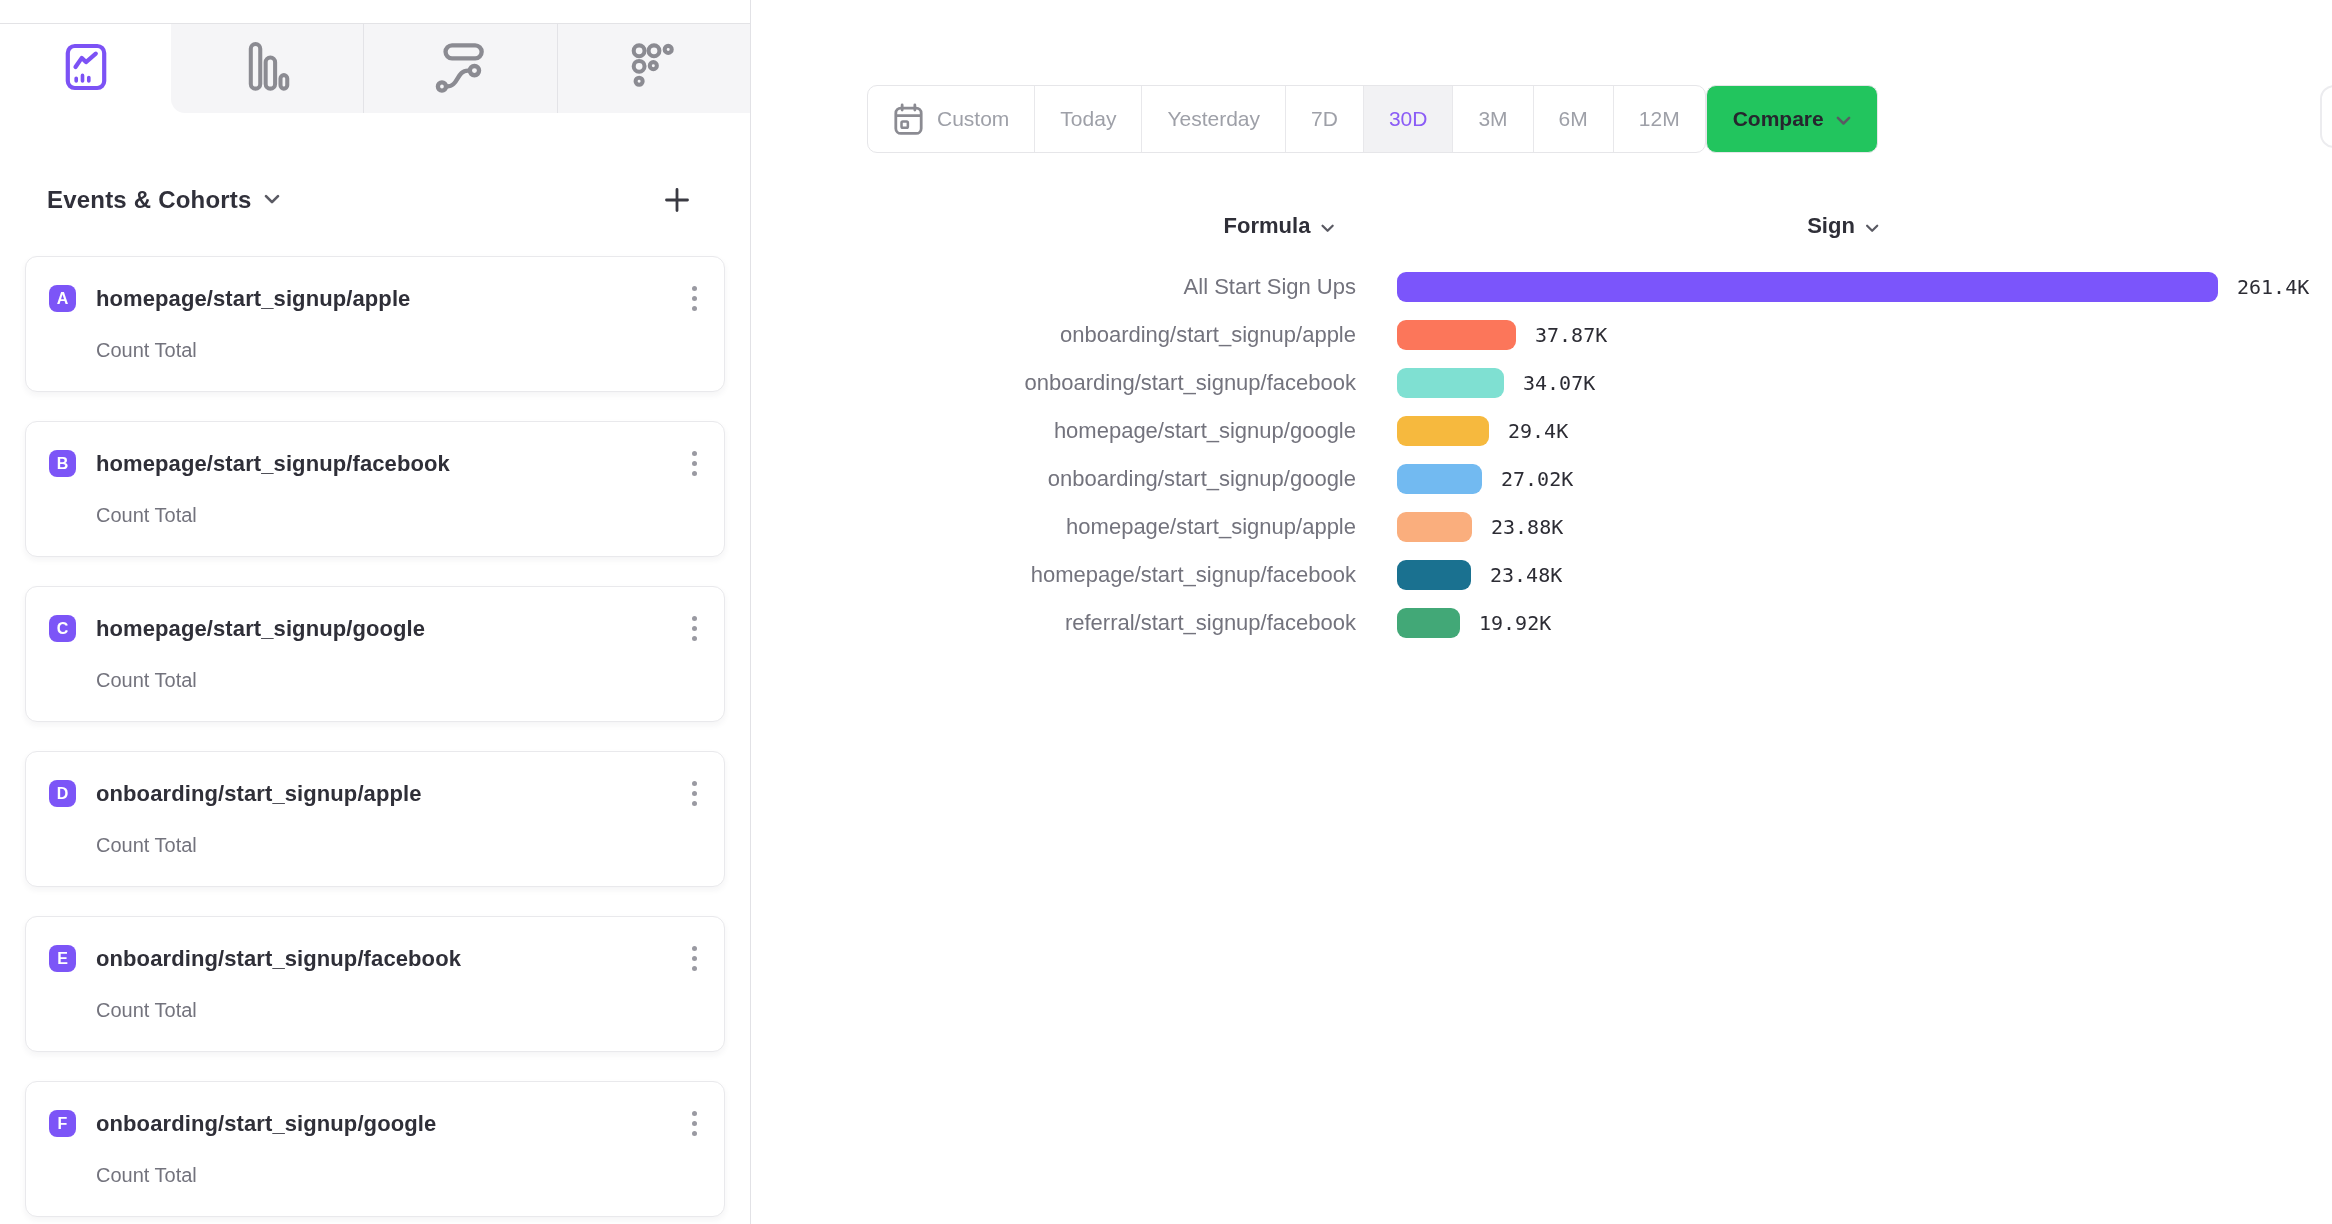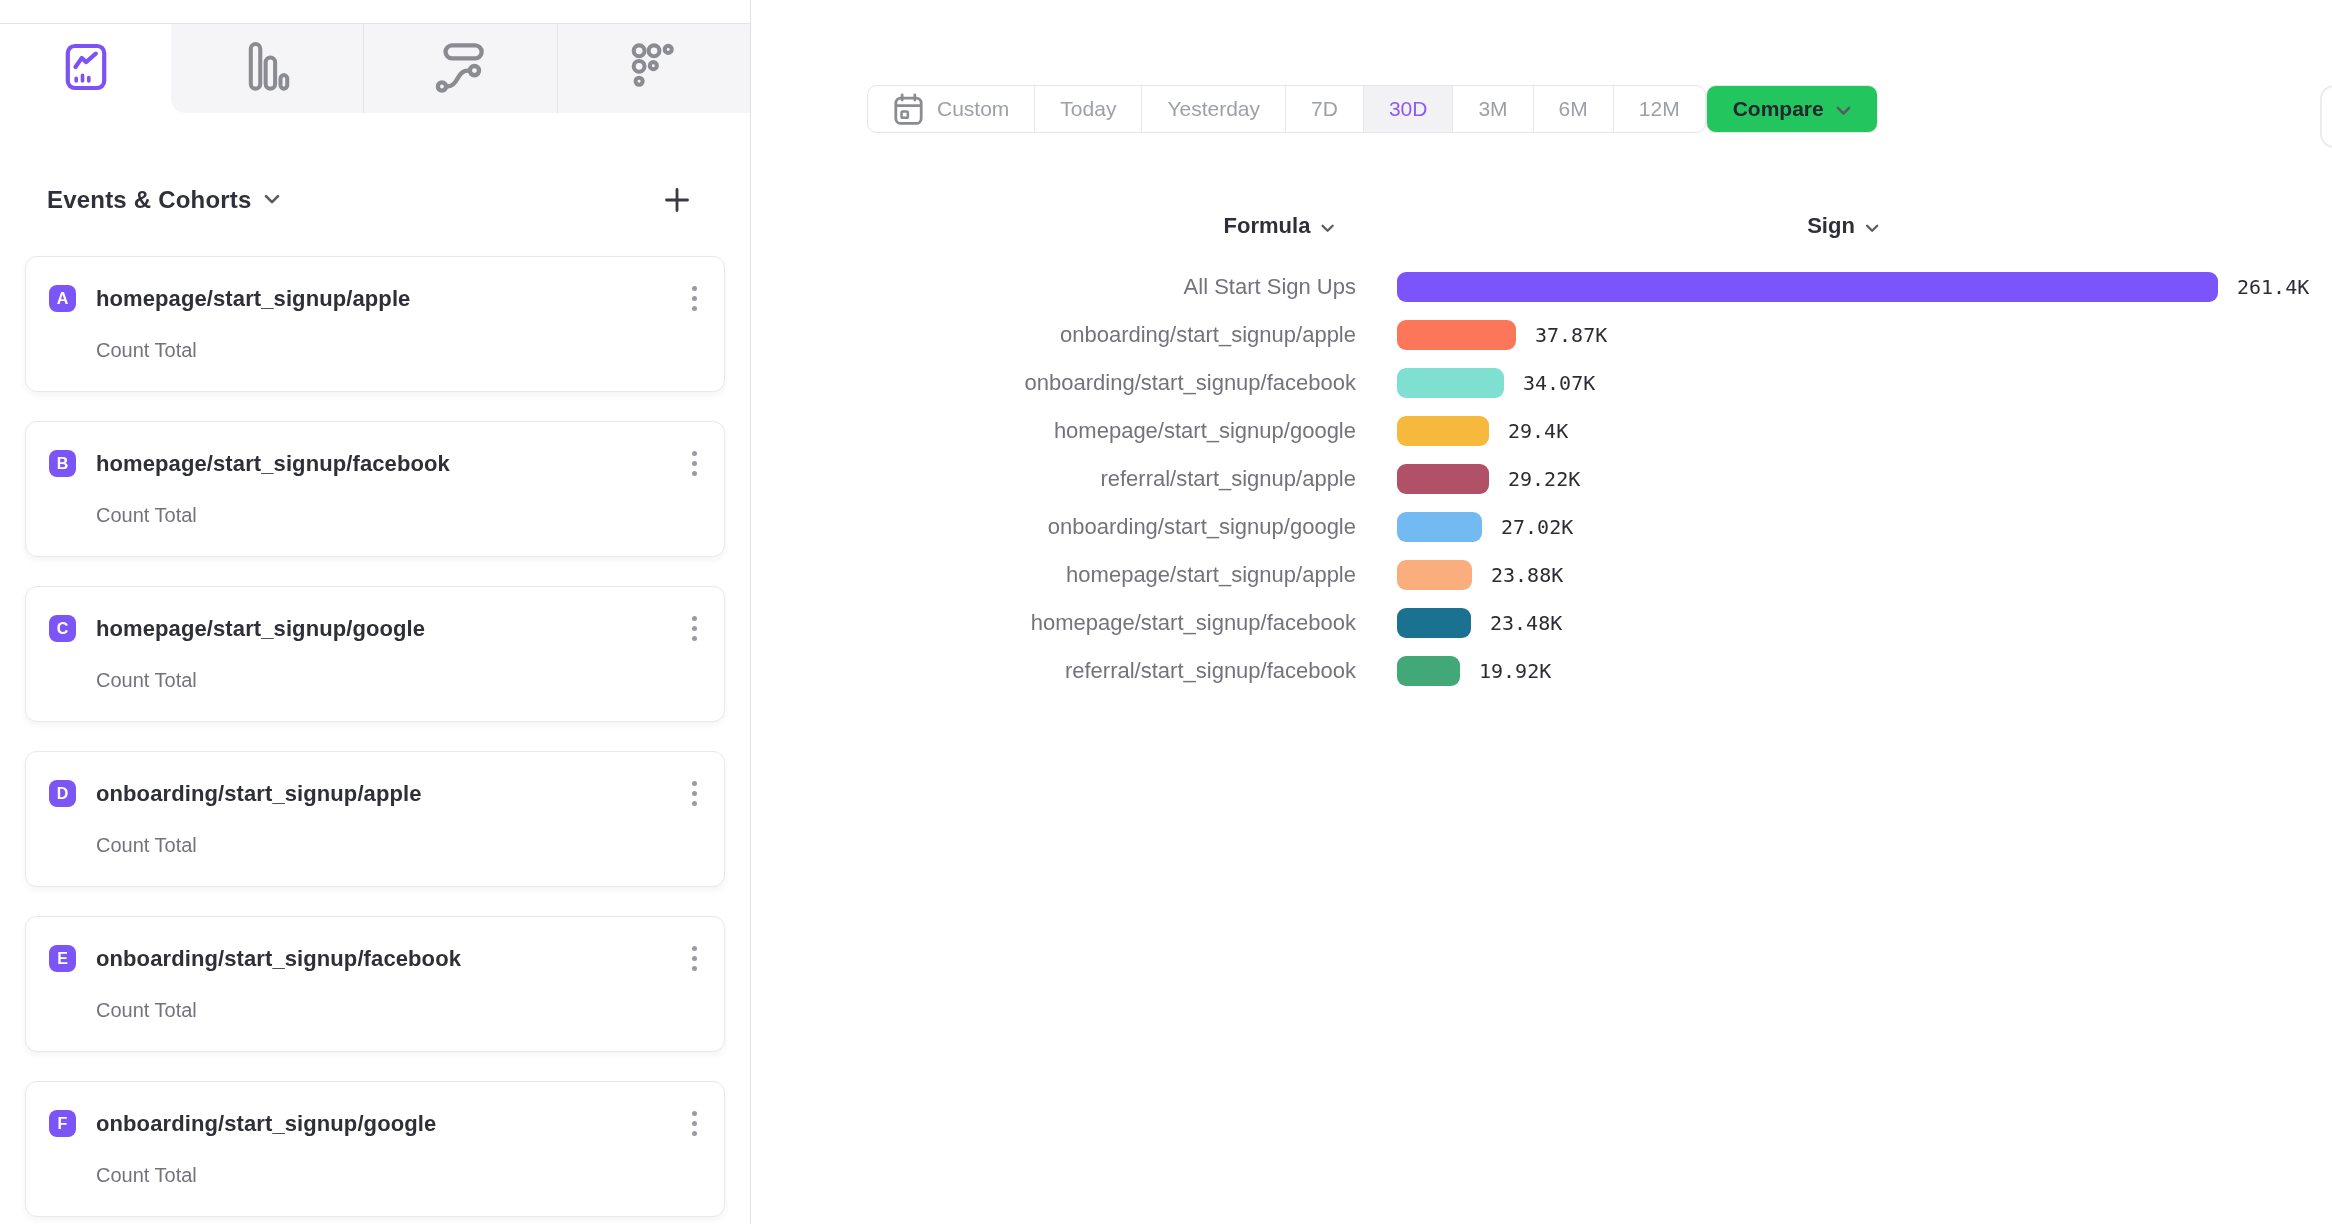--- a/index.html
+++ b/index.html
@@ -29,21 +29,21 @@
   .card-top{display:flex;align-items:center;padding:25px 23px 0 23px;}
   .badge{width:27px;height:27px;flex:none;border-radius:8px;background:#7c55f7;color:#fff;
     font-size:16px;font-weight:700;display:flex;align-items:center;justify-content:center;}
   .card-title{margin-left:20px;font-size:22px;font-weight:600;color:#2f2f38;letter-spacing:.1px;}
   .kebab{margin-left:auto;display:flex;flex-direction:column;gap:5px;padding:4px;cursor:pointer;}
   .kebab i{width:5px;height:5px;border-radius:50%;background:#9a9aa2;display:block;}
   .card-metric{margin:24px 0 0 70px;font-size:20px;color:#73737d;cursor:pointer;display:inline-block;}
 
   
   .main{position:relative;flex:1;background:#fff;}
-  .toolbar{position:absolute;left:116px;top:85px;display:flex;align-items:stretch;height:48px;}
+  .toolbar{position:absolute;left:116px;top:85px;display:flex;align-items:stretch;height:68px;}
   .date-group{display:flex;border:1.5px solid #e6e6e9;border-radius:10px;overflow:hidden;background:#fff;}
   .seg{display:flex;align-items:center;gap:13px;padding:0 25px;font-size:21px;color:#9ea0a8;
     cursor:pointer;white-space:nowrap;}
   .seg + .seg{border-left:1px solid #e8e8eb;}
   .seg.active{background:#f2f2f4;color:#8b5cf6;font-weight:400;}
   .seg .cal{flex:none;line-height:0;}
   .compare-btn{margin-left:0;display:flex;align-items:center;gap:12px;padding:0 26px;
     border:1.5px solid #e6e6e9;border-radius:10px;background:#22c55e;font-size:21px;font-weight:700;
     color:#26262e;cursor:pointer;font-family:inherit;}
   .edge-btn{position:absolute;left:1569px;top:85px;width:70px;height:59px;border:2px solid #ececef;
@@ -311,25 +311,20 @@
         <div class="crow-bar" style="width: 107px; background: rgb(127, 224, 210);"></div>
         <div class="crow-value">34.07K</div>
       </div>
 
       <div class="crow">
         <div class="crow-label">homepage/start_signup/google</div>
         <div class="crow-bar" style="width: 92px; background: rgb(246, 185, 62);"></div>
         <div class="crow-value">29.4K</div>
       </div>
 
-      <div class="crow">
-        <div class="crow-label">referral/start_signup/apple</div>
-        <div class="crow-bar" style="width: 92px; background: rgb(177, 81, 104);"></div>
-        <div class="crow-value">29.22K</div>
-      </div>
 
       <div class="crow">
         <div class="crow-label">onboarding/start_signup/google</div>
         <div class="crow-bar" style="width: 85px; background: rgb(114, 186, 241);"></div>
         <div class="crow-value">27.02K</div>
       </div>
 
       <div class="crow">
         <div class="crow-label">homepage/start_signup/apple</div>
         <div class="crow-bar" style="width: 75px; background: rgb(250, 174, 125);"></div>

